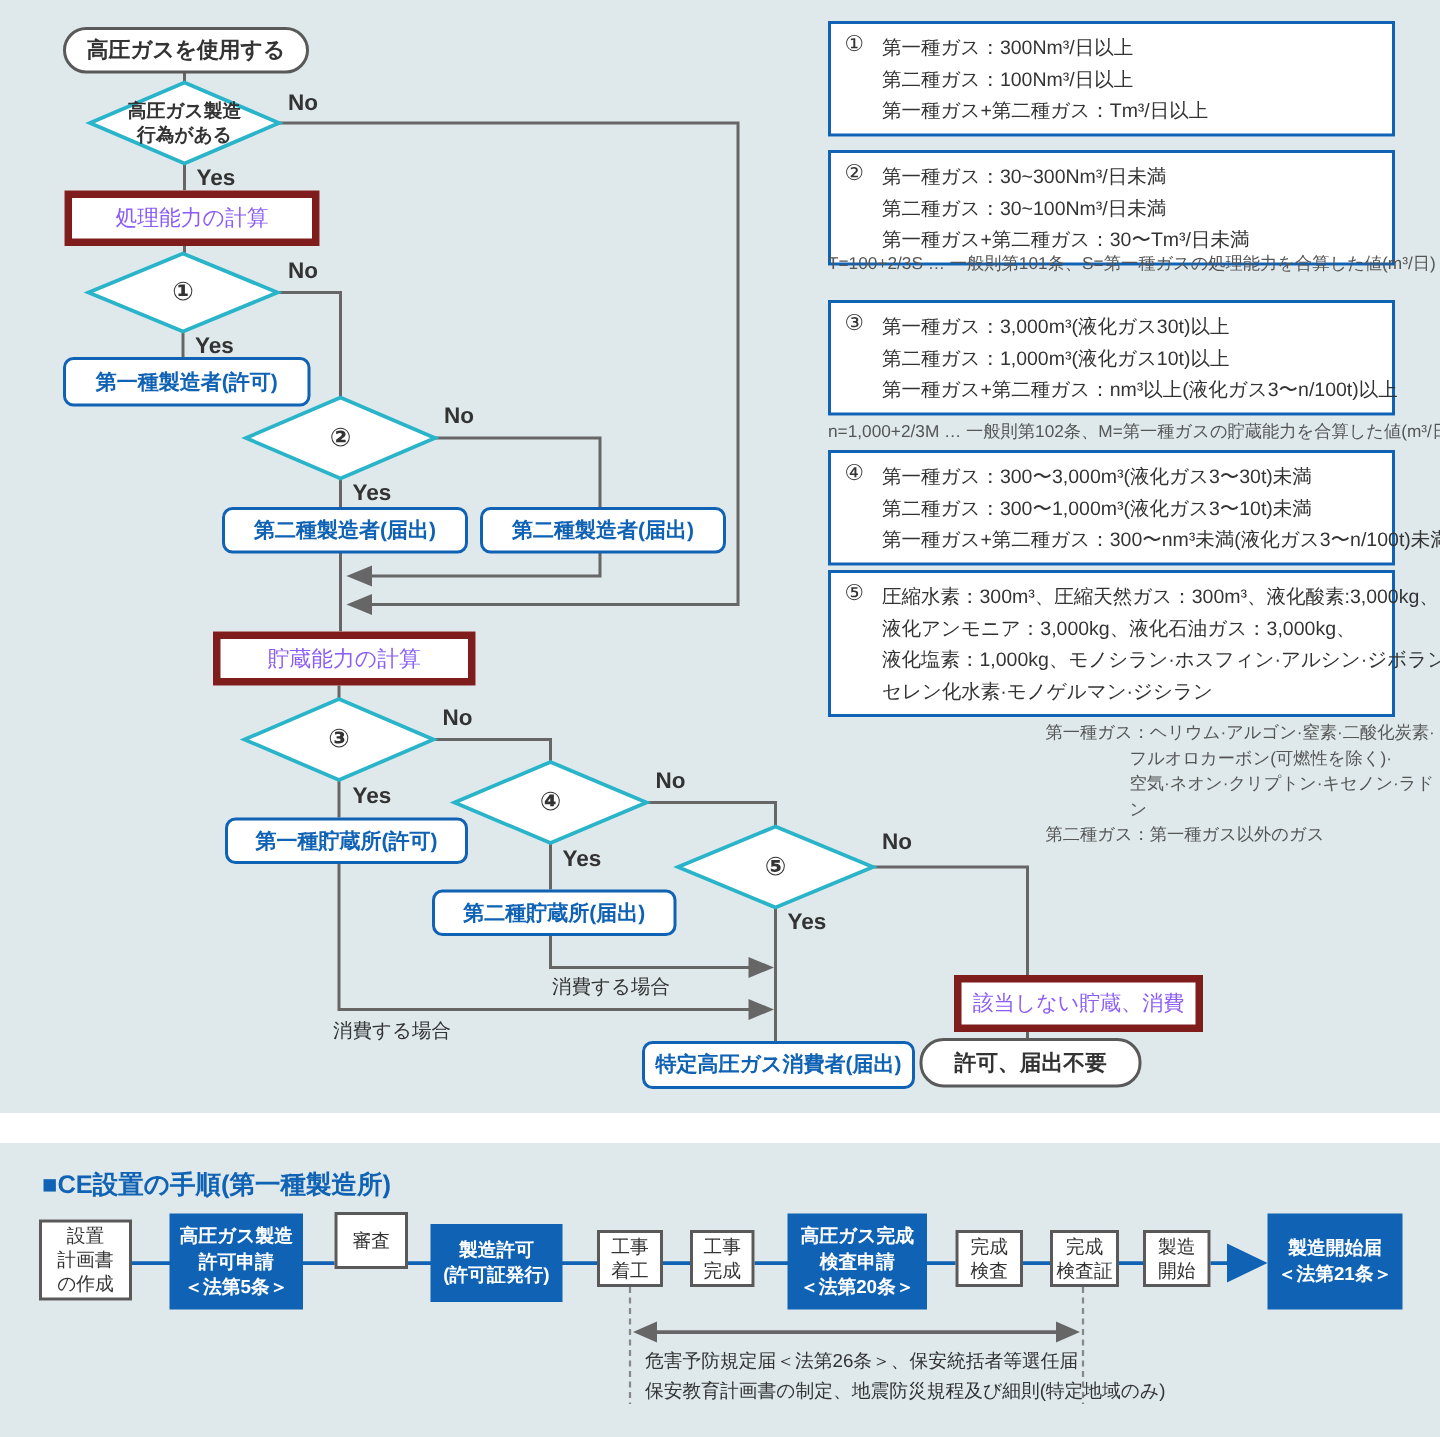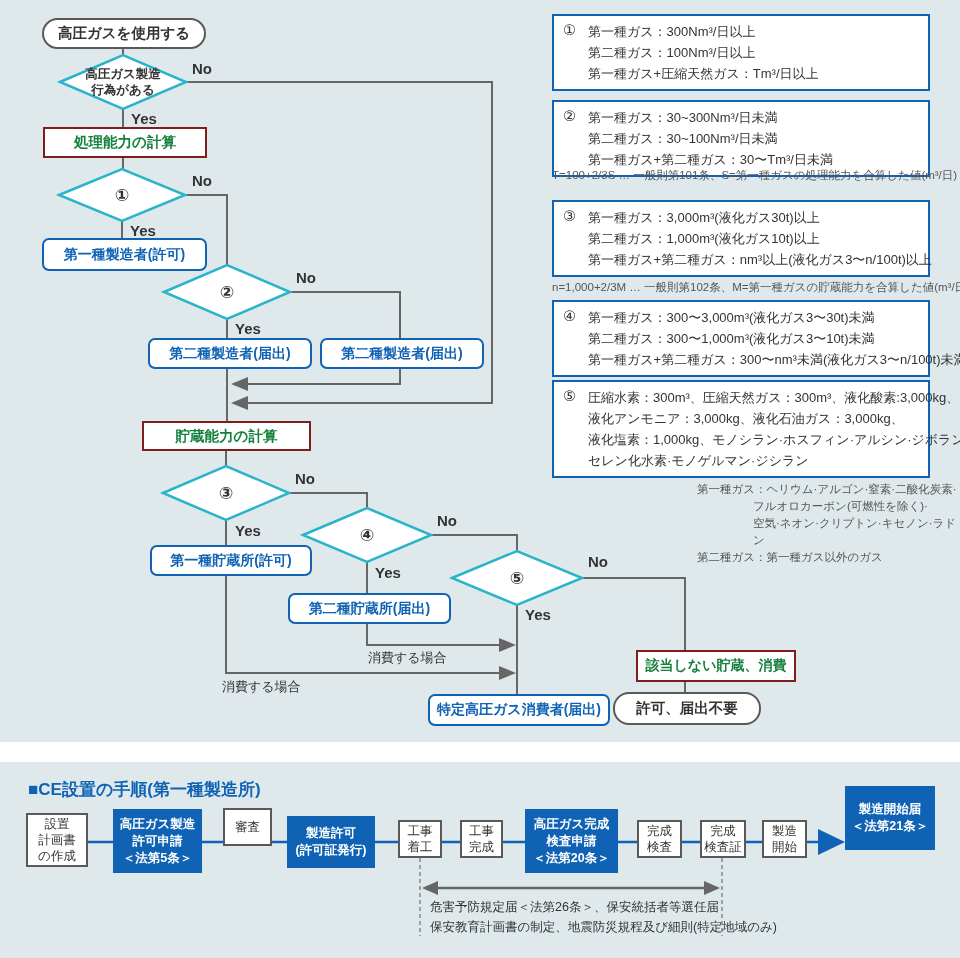--- a/index.html
+++ b/index.html
@@ -4,22 +4,22 @@
 <style>
   html,body{margin:0;padding:0;}
   .canvas{
     position:relative;width:960px;height:958px;background:#dfe9ec;overflow:hidden;
     font-family:"Liberation Sans","DejaVu Sans",sans-serif;color:#333;
   }
   .wires{position:absolute;left:0;top:0;}
   .white-band{position:absolute;left:0;top:742px;width:960px;height:20px;background:#ffffff;}
   .pill{position:absolute;background:#fff;border:2px solid #595959;border-radius:16px;
     display:flex;align-items:center;justify-content:center;font-weight:bold;font-size:14.5px;color:#333;}
-  .proc{position:absolute;background:#fff;border:2px solid #7f1d1d;
-    display:flex;align-items:center;justify-content:center;font-weight:bold;font-size:14.5px;color:#15803d;}
+  .proc{position:absolute;background:#fff;border:5px solid #7f1d1d;
+    display:flex;align-items:center;justify-content:center;font-weight:normal;font-size:14.5px;color:#8b5cf6;}
   .result{position:absolute;background:#fff;border:2px solid #0f62b4;border-radius:7px;
     display:flex;align-items:center;justify-content:center;font-weight:bold;font-size:14px;color:#0f62b4;white-space:nowrap;}
   .dlabel{position:absolute;display:flex;align-items:center;justify-content:center;text-align:center;
     font-weight:bold;font-size:12.5px;line-height:16px;color:#333;white-space:pre-line;}
   .dnum{position:absolute;display:flex;align-items:center;justify-content:center;
     font-weight:bold;font-size:17px;color:#333;}
   .elabel{position:absolute;font-weight:bold;font-size:15px;color:#333;}
   .clabel{position:absolute;font-size:13px;color:#333;}
   .info-box{position:absolute;left:552px;width:378px;background:#fff;border:2px solid #0f62b4;
     padding:5px 8px 5px 10px;box-sizing:border-box;font-size:13px;}
@@ -128,21 +128,21 @@
   <div class="elabel" style="left:588px;top:553px;">No</div>
   <div class="elabel" style="left:525px;top:606px;">Yes</div>
   <div class="clabel" style="left:368px;top:649px;">消費する場合</div>
   <div class="clabel" style="left:222px;top:678px;">消費する場合</div>
 
   <div class="info-box" style="top:14px;">
     <span class="ib-num">①</span>
     <div class="ib-lines">
       <div>第一種ガス：300Nm³/日以上</div>
       <div>第二種ガス：100Nm³/日以上</div>
-      <div>第一種ガス+圧縮天然ガス：Tm³/日以上</div>
+      <div>第一種ガス+第二種ガス：Tm³/日以上</div>
     </div>
   </div>
   <div class="info-box" style="top:100px;">
     <span class="ib-num">②</span>
     <div class="ib-lines">
       <div>第一種ガス：30~300Nm³/日未満</div>
       <div>第二種ガス：30~100Nm³/日未満</div>
       <div>第一種ガス+第二種ガス：30〜Tm³/日未満</div>
     </div>
   </div>
@@ -196,18 +196,18 @@
 完成</div>
   <div class="ce-blue" style="left:525px;top:809px;width:93px;height:64px;">高圧ガス完成
 検査申請
 ＜法第20条＞</div>
   <div class="ce-white" style="left:637px;top:820px;width:45px;height:38px;">完成
 検査</div>
   <div class="ce-white" style="left:700px;top:820px;width:46px;height:38px;">完成
 検査証</div>
   <div class="ce-white" style="left:762px;top:820px;width:45px;height:38px;">製造
 開始</div>
-  <div class="ce-blue" style="left:845px;top:786px;width:90px;height:64px;">製造開始届
+  <div class="ce-blue" style="left:845px;top:809px;width:90px;height:64px;">製造開始届
 ＜法第21条＞</div>
   <div class="ce-note" style="left:430px;top:899px;">危害予防規定届＜法第26条＞、保安統括者等選任届</div>
   <div class="ce-note" style="left:430px;top:919px;">保安教育計画書の制定、地震防災規程及び細則(特定地域のみ)</div>
 
 </div>
 
 </body></html>

